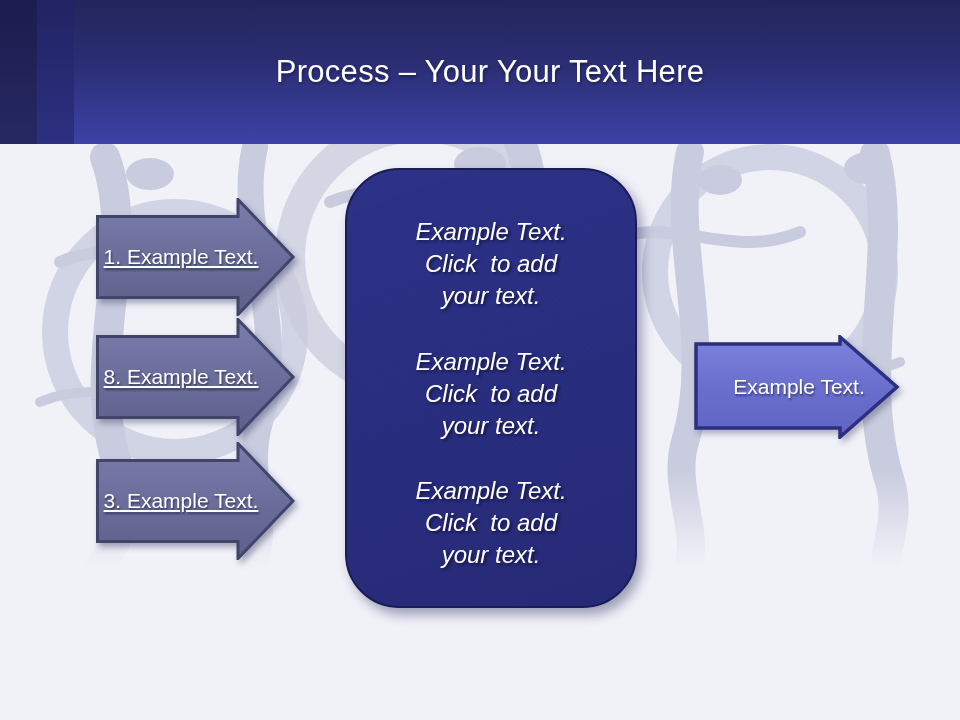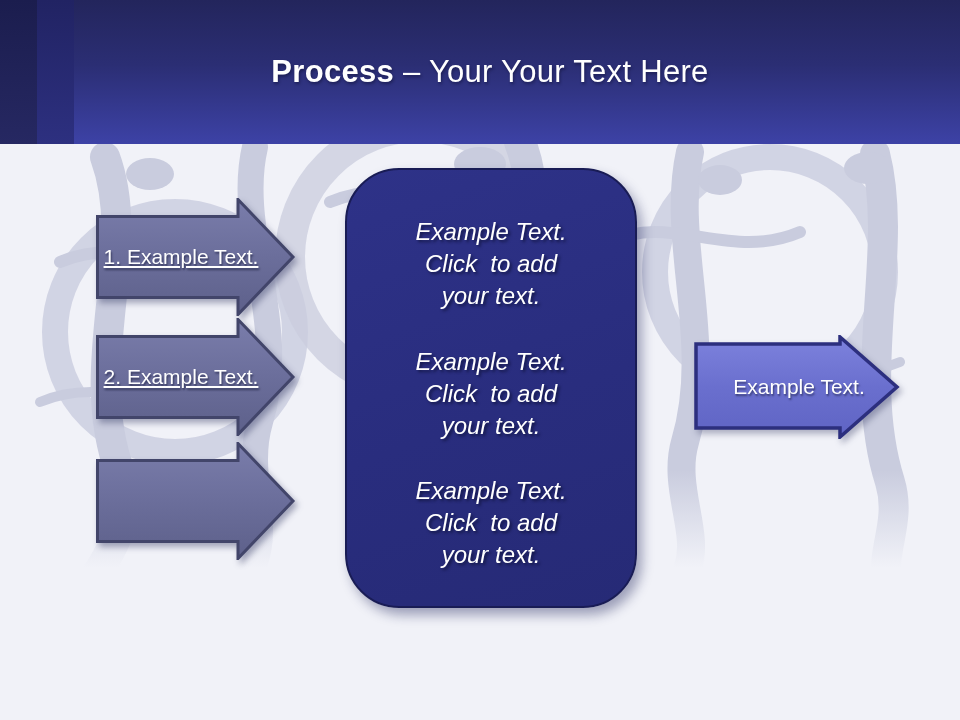--- a/index.html
+++ b/index.html
@@ -14,21 +14,21 @@
     z-index:3;
   }
   .stripe{position:absolute;top:0;height:144px;width:37px;}
   .stripe-1{left:0;background:linear-gradient(180deg,#1b1d4e 0%,#262862 100%);}
   .stripe-2{left:37px;background:linear-gradient(180deg,#212363 0%,#2d3080 100%);}
   .title{
     position:absolute;left:20px;right:0;top:54px;margin:0;
     text-align:center;color:#ffffff;font-size:31px;font-weight:400;
     letter-spacing:.3px;text-shadow:1px 2px 3px rgba(10,12,40,.45);
   }
-  .title .bold{font-weight:700;}
+  .title .bold{font-weight:400;}
   
   .watermark{position:absolute;left:0;top:142px;z-index:1;}
   .wm-fade{
     position:absolute;left:0;top:470px;width:960px;height:130px;z-index:2;
     background:linear-gradient(180deg,rgba(241,242,248,0) 0%,#f1f2f8 75%);
   }
   
   .step-arrow{position:absolute;left:96px;z-index:4;
     filter:drop-shadow(3px 4px 3px rgba(40,45,90,.40));}
   .step-1{top:198px;} .step-2{top:318px;} .step-3{top:442px;}
@@ -116,32 +116,33 @@
   <svg class="step-arrow step-2" width="200" height="118" viewBox="0 0 200 118">
     <defs>
         <linearGradient id="gs2" x1="0" y1="0" x2="0" y2="1">
       <stop offset="0" stop-color="#7a7dab"></stop>
           <stop offset="0.5" stop-color="#6b6e9b"></stop>
           <stop offset="1" stop-color="#5d608a"></stop>
     </linearGradient>
       </defs>
     <polygon points="1.5,18.5 142,18.5 142,1.5 197,59 142,116.5 142,99.5 1.5,99.5" fill="url(#gs2)" stroke="#42456a" stroke-width="3"></polygon>
   </svg>
-  <div class="step-label lbl-2">2. Example Text.</div>
+  <div class="step-label lbl-2">8. Example Text.</div>
 
   <svg class="step-arrow step-3" width="200" height="118" viewBox="0 0 200 118">
     <defs>
         <linearGradient id="gs3" x1="0" y1="0" x2="0" y2="1">
       <stop offset="0" stop-color="#7a7dab"></stop>
           <stop offset="0.5" stop-color="#6b6e9b"></stop>
           <stop offset="1" stop-color="#5d608a"></stop>
     </linearGradient>
       </defs>
     <polygon points="1.5,18.5 142,18.5 142,1.5 197,59 142,116.5 142,99.5 1.5,99.5" fill="url(#gs3)" stroke="#42456a" stroke-width="3"></polygon>
   </svg>
+  <div class="step-label lbl-3">3. Example Text.</div>
 
   <div class="panel">
     <div class="panel-block">Example Text.
 Click  to add
 your text.</div>
     <div class="panel-block">Example Text.
 Click  to add
 your text.</div>
     <div class="panel-block">Example Text.
 Click  to add

